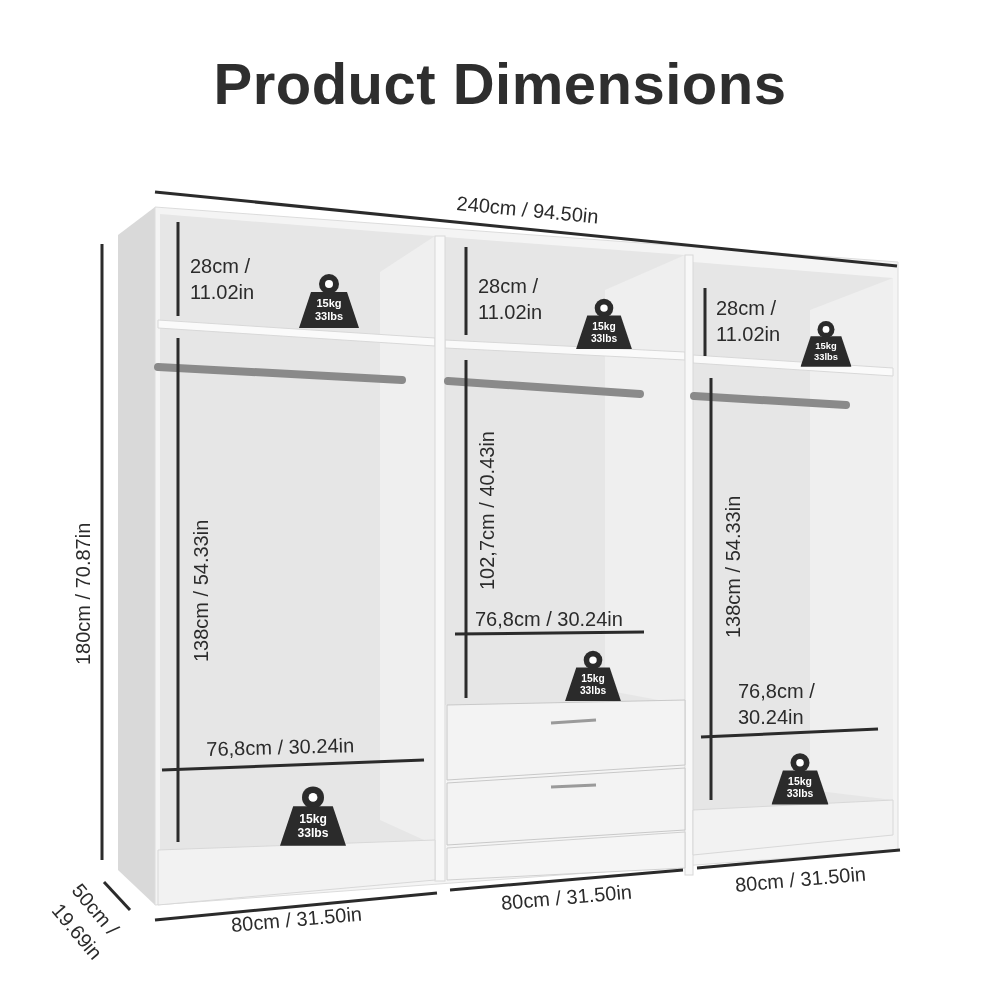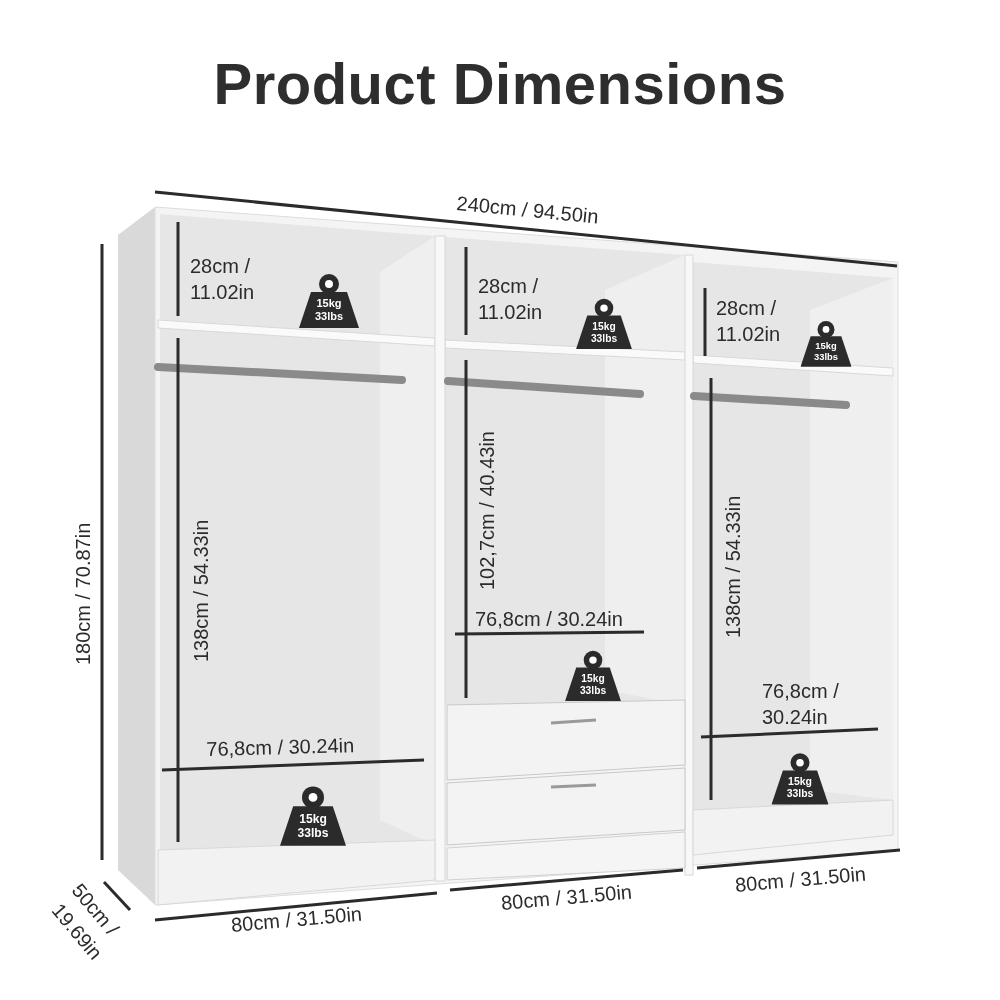--- a/index.html
+++ b/index.html
@@ -93,21 +93,21 @@
   <div>28cm /</div>
   <div>11.02in</div>
 </div>
 
 <div class="lbl rot" style="left:188px;top:662px;transform:rotate(-90deg);">138cm / 54.33in</div>
 <div class="lbl rot" style="left:474px;top:590px;transform:rotate(-90deg);">102,7cm / 40.43in</div>
 <div class="lbl rot" style="left:720px;top:638px;transform:rotate(-90deg);">138cm / 54.33in</div>
 
 <div class="lbl rot" style="left:206px;top:736px;transform:rotate(-1.5deg);">76,8cm / 30.24in</div>
 <div class="lbl" style="left:475px;top:606px;">76,8cm / 30.24in</div>
-<div class="lbl" style="left:738px;top:678px;margin-left:24px;">
+<div class="lbl" style="left:738px;top:678px;">
   <div>76,8cm /</div>
   <div>30.24in</div>
 </div>
 
 <div class="weight" style="left:299px;top:270px;">
   <svg width="60" height="60">
       <circle cx="30" cy="14" r="10" fill="#2b2b2b"></circle>
       <circle cx="30" cy="14" r="4" fill="#fff"></circle>
       <path d="M12,22 L48,22 L60,58 L0,58 Z" fill="#2b2b2b" rx="4"></path>
     </svg>

